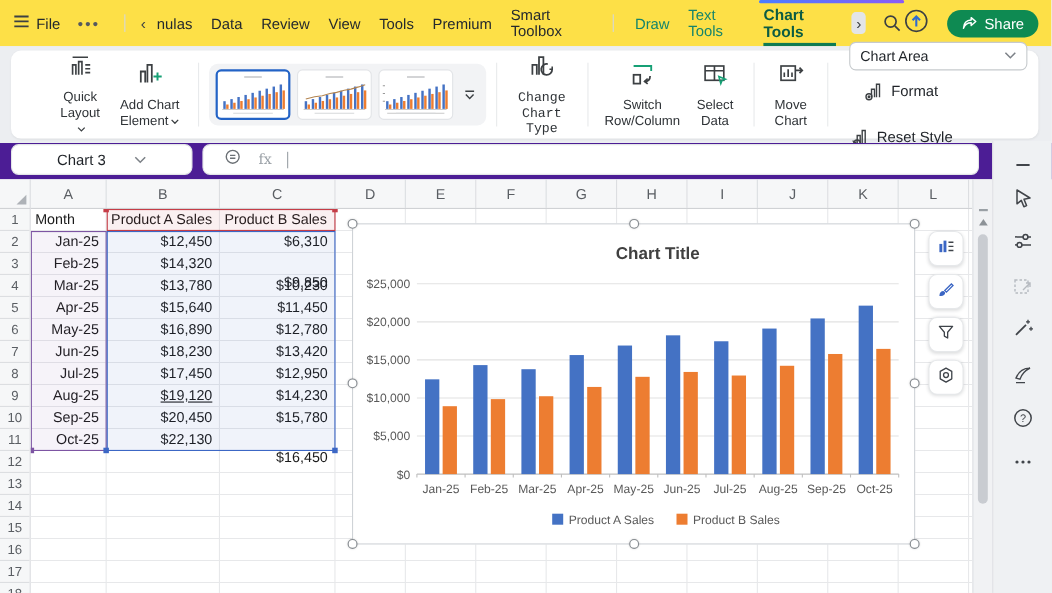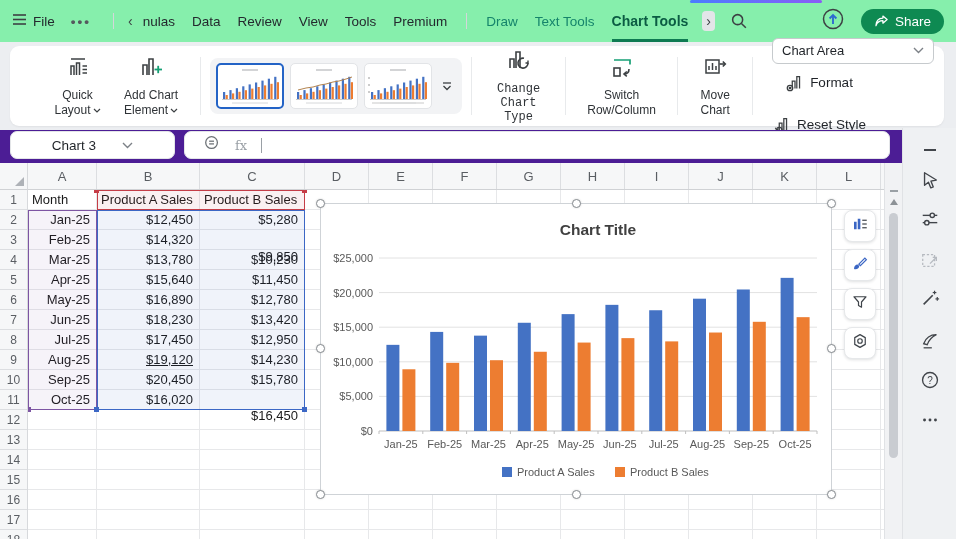--- a/index.html
+++ b/index.html
@@ -1,21 +1,21 @@
 <!DOCTYPE html>
 <html><head>
 <meta charset="utf-8">
 <style>
   html,body{margin:0;padding:0;background:#eceef1;}
   body{width:956px;height:539px;overflow:hidden;font-family:"Liberation Sans",sans-serif;
        -webkit-font-smoothing:antialiased;}
   #app{position:relative;width:956px;height:539px;background:#eceef1;overflow:hidden;}
 
   
-  .topbar{position:absolute;left:0;top:0;width:956px;height:42px;background:#86efac;
+  .topbar{position:absolute;left:0;top:0;width:956px;height:42px;background:#fde047;
           display:flex;align-items:center;padding:0 12px;box-sizing:border-box;}
   .accent-line{position:absolute;left:690px;top:0;width:132px;height:3px;border-radius:2px;
           background:linear-gradient(90deg,#4a7dff,#8b5cf6);}
   .mb-item{display:flex;align-items:center;gap:6px;font-size:13.5px;color:#24292e;
           white-space:nowrap;cursor:default;}
   .mb-file{margin-right:16px;}
   .mb-dots{color:#55595e;letter-spacing:2px;font-weight:bold;margin-right:12px;}
   .vdiv{width:1px;height:16px;background:#d4d7da;margin:0 10px;}
   .scroll-btn{font-size:14px;color:#3c4043;padding:2px 4px;border-radius:4px;}
   .scroll-btn.boxed{background:#e3e5e8;}
@@ -134,20 +134,21 @@
     <div class="mb-item mb-dots">•••</div>
     <div class="vdiv"></div>
     <div class="scroll-btn">‹</div>
     <nav class="tabs" id="tabs">
         <div class="tab">nulas</div>
         <div class="tab">Data</div>
         <div class="tab">Review</div>
         <div class="tab">View</div>
         <div class="tab">Tools</div>
         <div class="tab">Premium</div>
+        <div class="tab">Smart Toolbox</div>
         <div class="vdiv" style="margin: 0px 2px;"></div>
         <div class="tab teal">Draw</div>
         <div class="tab teal">Text Tools</div>
         <div class="tab active">Chart Tools</div>
       </nav>
     <div class="scroll-btn boxed" style="margin-left:14px;">›</div>
     <div class="search-wrap">
       <svg width="20" height="20" viewBox="0 0 22 22">
           <circle cx="9.5" cy="9.5" r="5.5" fill="none" stroke="#3c4043" stroke-width="1.7"></circle>
           <line x1="13.7" y1="13.7" x2="18.5" y2="18.5" stroke="#3c4043" stroke-width="1.7"></line>
@@ -327,20 +328,33 @@
                 <path d="M5 5 h16 v4.5" stroke="#16A075" stroke-width="1.7"></path>
                 <rect x="5" y="13" width="6" height="8" stroke="#3c4043" stroke-width="1.6"></rect>
                 <path d="M15 19 c3 0 5-2 5-5" stroke="#3c4043" stroke-width="1.6"></path>
                 <path d="M17.8 16.5 L15 19 L17.8 21.3" stroke="#3c4043" stroke-width="1.6"></path>
               </g>
             </svg>
         </span>
         <span class="lbl">Switch Row/Column</span>
       </div>
 
+      <div class="rb-big" style="width:50px;">
+        <span>
+          <svg width="26" height="26" viewBox="0 0 26 26">
+              <g fill="none" stroke="#3c4043" stroke-width="1.5">
+                <rect x="4" y="5" width="17" height="13"></rect>
+                <line x1="4" y1="9.3" x2="21" y2="9.3"></line>
+                <line x1="12.5" y1="5" x2="12.5" y2="18"></line>
+              </g>
+              <path d="M16.5 14.5 L22.5 17 L19.5 18 L18.3 21 Z" fill="none" stroke="#16A075" stroke-width="1.4"></path>
+            </svg>
+        </span>
+        <span class="lbl">Select Data</span>
+      </div>
 
       <div class="rdiv"></div>
 
       <div class="rb-big" style="width:46px;">
         <span>
           <svg width="26" height="26" viewBox="0 0 26 26">
               <g fill="none" stroke="#3c4043" stroke-width="1.5">
                 <rect x="4" y="5" width="13" height="13"></rect>
                 <path d="M7 15 V11 M10.5 15 V8 M14 15 v-4"></path>
               </g>
@@ -457,21 +471,21 @@
       <div class="vline" style="left: 596px;"></div>
       <div class="vline" style="left: 660px;"></div>
       <div class="vline" style="left: 724px;"></div>
       <div class="vline" style="left: 788px;"></div>
       <div class="vline" style="left: 852px;"></div>
       <div class="cell left" style="left: 0px; width: 69px; top: 0px;">Month</div>
       <div class="cell left" style="left: 69px; width: 103px; top: 0px;">Product A Sales</div>
       <div class="cell left" style="left: 172px; width: 105px; top: 0px;">Product B Sales</div>
       <div class="cell right" style="left: 0px; width: 69px; top: 20px;">Jan-25</div>
       <div class="cell right" style="left: 69px; width: 103px; top: 20px;">$12,450</div>
-      <div class="cell right" style="left: 172px; width: 105px; top: 20px;">$5,280</div>
+      <div class="cell right" style="left: 172px; width: 105px; top: 20px;">$6,310</div>
       <div class="cell right" style="left: 0px; width: 69px; top: 40px;">Feb-25</div>
       <div class="cell right" style="left: 69px; width: 103px; top: 40px;">$14,320</div>
       <div class="cell right" style="left: 172px; width: 105px; top: 57px;">$9,850</div>
       <div class="cell right" style="left: 0px; width: 69px; top: 60px;">Mar-25</div>
       <div class="cell right" style="left: 69px; width: 103px; top: 60px;">$13,780</div>
       <div class="cell right" style="left: 172px; width: 105px; top: 60px;">$10,230</div>
       <div class="cell right" style="left: 0px; width: 69px; top: 80px;">Apr-25</div>
       <div class="cell right" style="left: 69px; width: 103px; top: 80px;">$15,640</div>
       <div class="cell right" style="left: 172px; width: 105px; top: 80px;">$11,450</div>
       <div class="cell right" style="left: 0px; width: 69px; top: 100px;">May-25</div>
@@ -483,21 +497,21 @@
       <div class="cell right" style="left: 0px; width: 69px; top: 140px;">Jul-25</div>
       <div class="cell right" style="left: 69px; width: 103px; top: 140px;">$17,450</div>
       <div class="cell right" style="left: 172px; width: 105px; top: 140px;">$12,950</div>
       <div class="cell right" style="left: 0px; width: 69px; top: 160px;">Aug-25</div>
       <div class="cell right" style="left: 69px; width: 103px; top: 160px; text-decoration: underline;">$19,120</div>
       <div class="cell right" style="left: 172px; width: 105px; top: 160px;">$14,230</div>
       <div class="cell right" style="left: 0px; width: 69px; top: 180px;">Sep-25</div>
       <div class="cell right" style="left: 69px; width: 103px; top: 180px;">$20,450</div>
       <div class="cell right" style="left: 172px; width: 105px; top: 180px;">$15,780</div>
       <div class="cell right" style="left: 0px; width: 69px; top: 200px;">Oct-25</div>
-      <div class="cell right" style="left: 69px; width: 103px; top: 200px;">$16,020</div>
+      <div class="cell right" style="left: 69px; width: 103px; top: 200px;">$22,130</div>
       <div class="cell right" style="left: 172px; width: 105px; top: 216px;">$16,450</div>
       <div class="rangebox" style="left: 0px; top: 20px; width: 69px; height: 200px; border: 1.5px solid rgb(125, 85, 163); background: rgba(125, 85, 163, 0.07);"></div>
       <div class="rangebox" style="left: 69px; top: 0px; width: 208px; height: 20px; border: 1.5px solid rgb(197, 61, 71); background: rgba(197, 61, 71, 0.08);"></div>
       <div class="rangebox" style="left: 69px; top: 20px; width: 208px; height: 200px; border: 1.5px solid rgb(60, 103, 197); background: rgba(60, 103, 197, 0.08);"></div>
       <div class="sq" style="left: 66px; top: -2px; background: rgb(197, 61, 71);"></div>
       <div class="sq" style="left: 274px; top: -2px; background: rgb(197, 61, 71);"></div>
       <div class="sq" style="left: 66px; top: 217px; background: rgb(60, 103, 197);"></div>
       <div class="sq" style="left: 274px; top: 217px; background: rgb(60, 103, 197);"></div>
       <div class="sq" style="left: -2px; top: 217px; background: rgb(125, 85, 163);"></div>
     </div>

